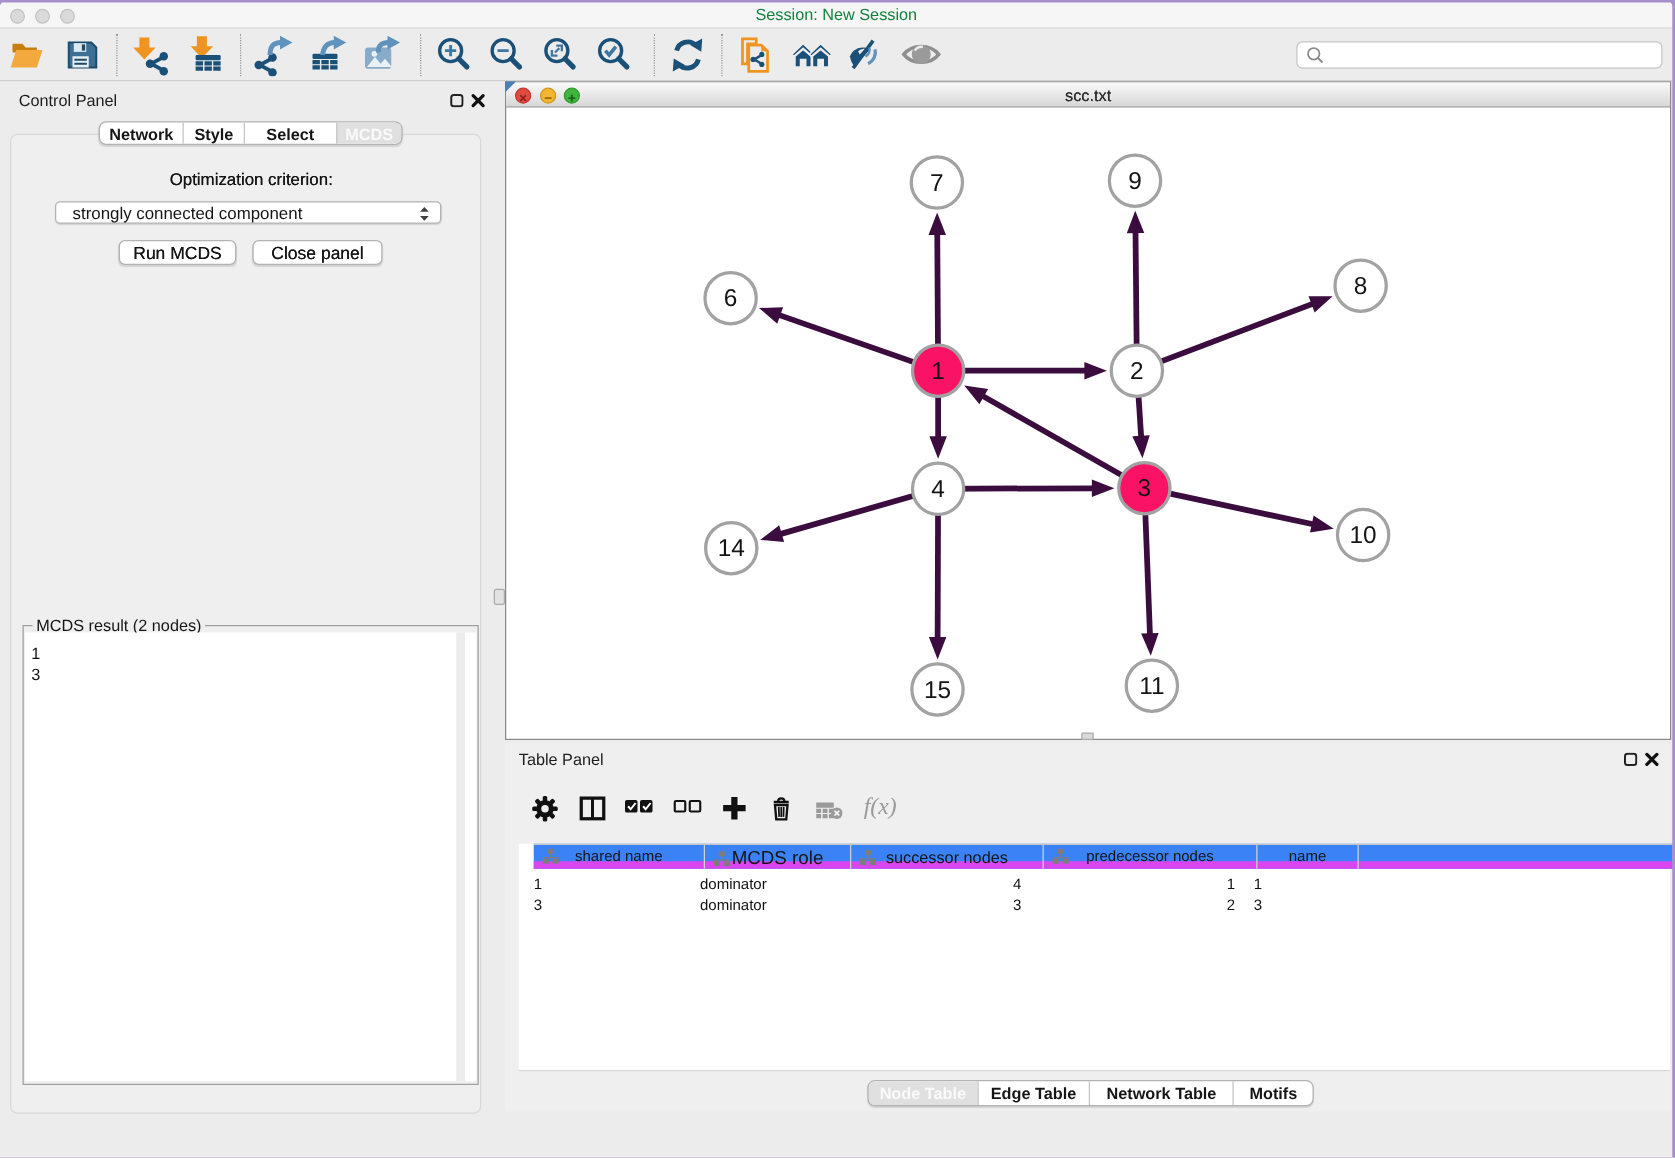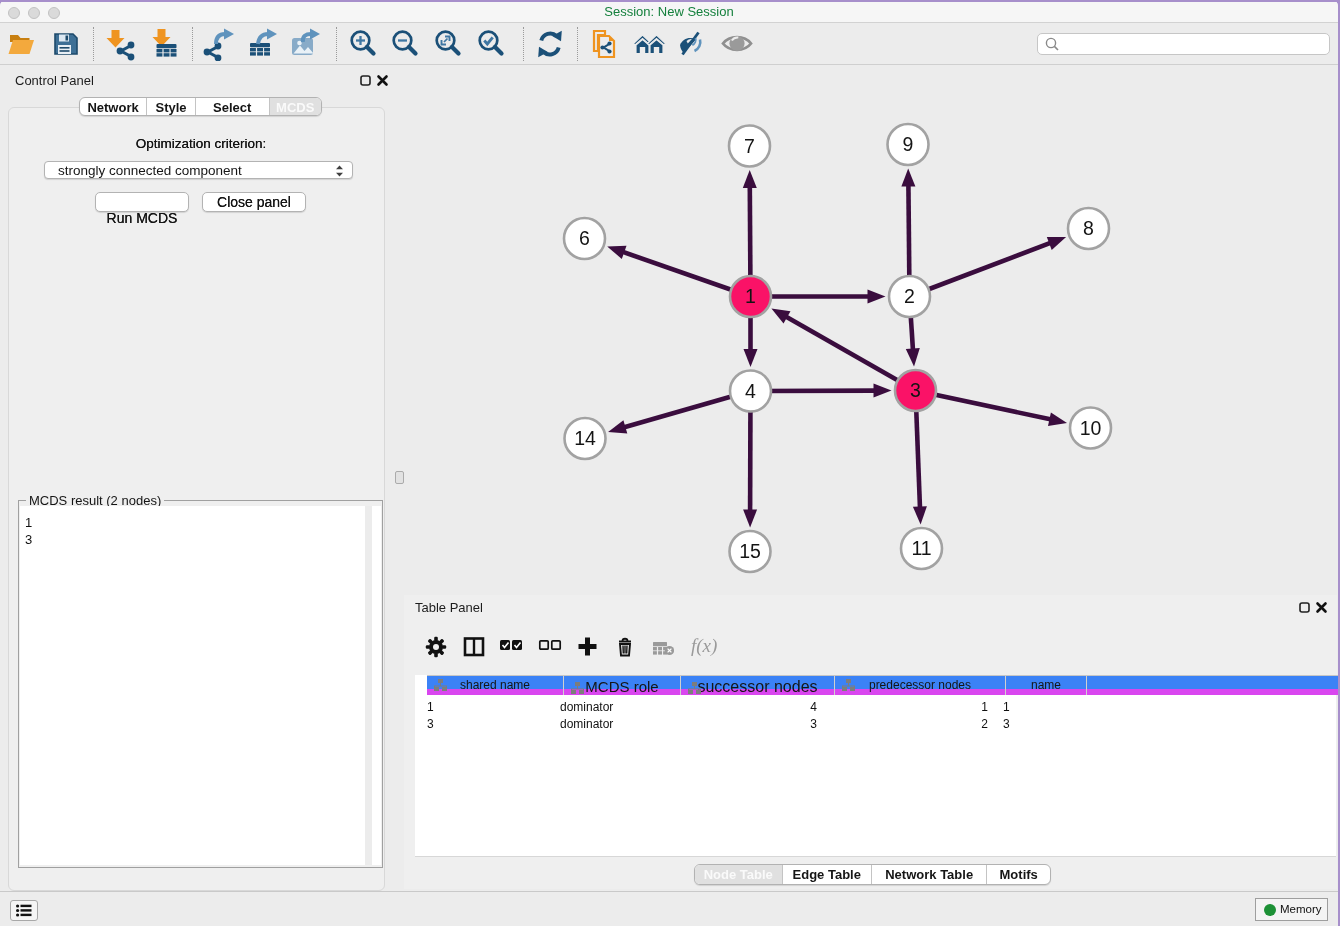--- a/index.html
+++ b/index.html
@@ -201,34 +201,52 @@
         <div class="tab sel" style="width:57px">MCDS</div>
 </div>
 <div id="cbody"></div>
 <div style="position:absolute;left:44px;top:96px;width:309px;height:18px;background:#fff;border:1px solid #b3b3b3;border-radius:4px;box-shadow:0 1px 1px rgba(0,0,0,0.12)">
 <div style="position:absolute;left:13px;top:1px;font-size:13.5px;color:#151515">strongly connected component</div>
 <svg style="position:absolute;right:8px;top:3px" width="9" height="12">
           <path d="M4.5 0.5 L8 4.3 H1z M4.5 11.5 L1 7.7 H8z" fill="#3f3f3f"></path>
         </svg>
 </div>
 <div style="position:absolute;left:8px;top:71px;width:386px;text-align:center;font-size:13.5px;color:#151515;text-shadow:0 0 0.4px #151515">Optimization criterion:</div>
-<div class="btn" style="left:95px;top:127px;width:94px;height:20px;padding-top:17px">Run MCDS</div>
+<div class="btn" style="left:95px;top:127px;width:94px;height:20px;padding-top:1px">Run MCDS</div>
 <div class="btn" style="left:202px;top:127px;width:104px;height:20px;padding-top:1px">Close panel</div>
 
 <div style="position:absolute;left:18px;top:435px;width:365px;height:368px;border:1px solid #a0a0a0">
 <div style="position:absolute;left:7px;top:-8px;background:#efefef;padding:0 3px;font-size:13px;color:#151515">MCDS result (2 nodes)</div>
 <div style="position:absolute;left:1px;top:5px;right:1px;bottom:2px;background:#fff">
 <div style="position:absolute;right:9px;top:0;bottom:0;width:7px;background:#ececec"></div>
 <div style="position:absolute;left:5px;top:8px;font-size:13px;line-height:17px;color:#111">1<br>3</div>
 </div>
 </div>
 </div>
 
 <div style="position:absolute;left:395px;top:471px;width:9px;height:13px;background:#e2e2e2;border:1px solid #ababab;border-radius:2px"></div>
 
+<div id="netframe">
+<div id="ntitle">
+<svg style="position:absolute;left:-1px;top:-1px" width="9" height="9">
+          <path d="M0 0 h9 L0 9z" fill="#4b7fb5"></path>
+        </svg>
+<div class="mtl" style="left:7px;background:#e04b41;border:1px solid #c23931"><svg width="11" height="11" viewBox="0 0 11 11">
+            <path d="M3.2 3.2 l4.6 4.6 M7.8 3.2 l-4.6 4.6" stroke="#8c2018" stroke-width="1.4"></path>
+          </svg></div>
+<div class="mtl" style="left:26.5px;background:#f2b434;border:1px solid #d1971e"><svg width="11" height="11" viewBox="0 0 11 11">
+            <path d="M2.8 5.5 h5.4" stroke="#9a6a00" stroke-width="1.5"></path>
+          </svg></div>
+<div class="mtl" style="left:46px;background:#3eb53c;border:1px solid #2f9b2e"><svg width="11" height="11" viewBox="0 0 11 11">
+            <path d="M5.5 2.8 v5.4 M2.8 5.5 h5.4" stroke="#1c641c" stroke-width="1.5"></path>
+          </svg></div>
+<div style="position:absolute;width:100%;text-align:center;top:3px;font-size:13px;color:#2e2e2e;text-shadow:0 0 0.4px #2e2e2e">scc.txt</div>
+</div>
+<div style="position:absolute;left:460px;bottom:-1px;width:10px;height:6px;background:#d9d9d9;border:1px solid #aaaaaa;border-radius:1px"></div>
+</div>
 
 <svg width="932" height="505" style="position:absolute;left:405px;top:86px">
 <g stroke="#3a0d3e" stroke-width="4.6">
 <line x1="345.5" y1="210.5" x2="344.8" y2="100.0"></line>
 <line x1="345.5" y1="210.5" x2="217.3" y2="165.7"></line>
 <line x1="345.5" y1="210.5" x2="464.5" y2="210.5"></line>
 <line x1="345.5" y1="210.5" x2="345.5" y2="265.0"></line>
 <line x1="504.5" y1="210.5" x2="503.4" y2="98.5"></line>
 <line x1="504.5" y1="210.5" x2="646.1" y2="156.7"></line>
 <line x1="504.5" y1="210.5" x2="508.0" y2="264.6"></line>
@@ -359,21 +377,21 @@
                 </g>
               </svg></span>shared name</div>
 <div style="position:absolute;left:137px;top:0;width:117px;height:19px;border-right:1px solid #d0d0d0;text-align:center;font-size:15px;color:#151515;padding-top:2px"><span style="position:absolute;left:7px;top:3px"><svg width="13" height="12" viewBox="0 0 13 12" style="vertical-align:-1px">
                 <g fill="#7d7d7d">
                   <rect x="4" y="0" width="5" height="4"></rect>
                   <rect x="0" y="8" width="5" height="4"></rect>
                   <rect x="8" y="8" width="5" height="4"></rect>
                   <path d="M6 4 h1 v2.5 h-7 v2 h1 v-1 h11 v1 h1 v-2 h-7z"></path>
                 </g>
               </svg></span>MCDS role</div>
-<div style="position:absolute;left:254px;top:0;width:154px;height:19px;border-right:1px solid #d0d0d0;text-align:center;font-size:16px;color:#151515;padding-top:2px"><span style="position:absolute;left:7px;top:3px"><svg width="13" height="12" viewBox="0 0 13 12" style="vertical-align:-1px">
+<div style="position:absolute;left:254px;top:0;width:154px;height:19px;border-right:1px solid #d0d0d0;text-align:center;font-size:13px;color:#151515;padding-top:2px"><span style="position:absolute;left:7px;top:3px"><svg width="13" height="12" viewBox="0 0 13 12" style="vertical-align:-1px">
                 <g fill="#7d7d7d">
                   <rect x="4" y="0" width="5" height="4"></rect>
                   <rect x="0" y="8" width="5" height="4"></rect>
                   <rect x="8" y="8" width="5" height="4"></rect>
                   <path d="M6 4 h1 v2.5 h-7 v2 h1 v-1 h11 v1 h1 v-2 h-7z"></path>
                 </g>
               </svg></span>successor nodes</div>
 <div style="position:absolute;left:408px;top:0;width:171px;height:19px;border-right:1px solid #d0d0d0;text-align:center;font-size:12px;color:#151515;padding-top:2px"><span style="position:absolute;left:7px;top:3px"><svg width="13" height="12" viewBox="0 0 13 12" style="vertical-align:-1px">
                 <g fill="#7d7d7d">
                   <rect x="4" y="0" width="5" height="4"></rect>
@@ -396,30 +414,12 @@
 <div style="position:absolute;left:588px;top:42px;font-size:12px;color:#111">3</div>
 </div>
 <div class="tabs" style="left:290px;top:269px;width:357px;height:21px">
 <div class="tab sel" style="width:87px">Node Table</div>
         <div class="tab" style="width:90px">Edge Table</div>
         <div class="tab" style="width:116px">Network Table</div>
         <div class="tab" style="width:64px">Motifs</div>
 </div>
 </div>
 
-<div id="statusbar">
-<div style="position:absolute;left:10px;top:8px;width:28px;height:21px;background:#f5f5f5;border:1px solid #a8a8a8;border-radius:3px">
-<svg width="16" height="13" viewBox="0 0 16 13" style="position:absolute;left:5px;top:3px">
-          <g fill="#111">
-            <circle cx="1.6" cy="2" r="1.6"></circle>
-            <circle cx="1.6" cy="6.5" r="1.6"></circle>
-            <circle cx="1.6" cy="11" r="1.6"></circle>
-            <rect x="4.5" y="0.7" width="11" height="2.4"></rect>
-            <rect x="4.5" y="5.2" width="11" height="2.4"></rect>
-            <rect x="4.5" y="9.7" width="11" height="2.4"></rect>
-          </g>
-        </svg>
-</div>
-<div style="position:absolute;left:1255px;top:6px;width:73px;height:23px;background:#f4f4f4;border:1px solid #9e9e9e">
-<div style="position:absolute;left:8px;top:5px;width:12px;height:12px;border-radius:50%;background:#1d9136"></div>
-<div style="position:absolute;left:24px;top:4px;font-size:11.5px;color:#111">Memory</div>
-</div>
-</div>
 </div>
 </body></html>

